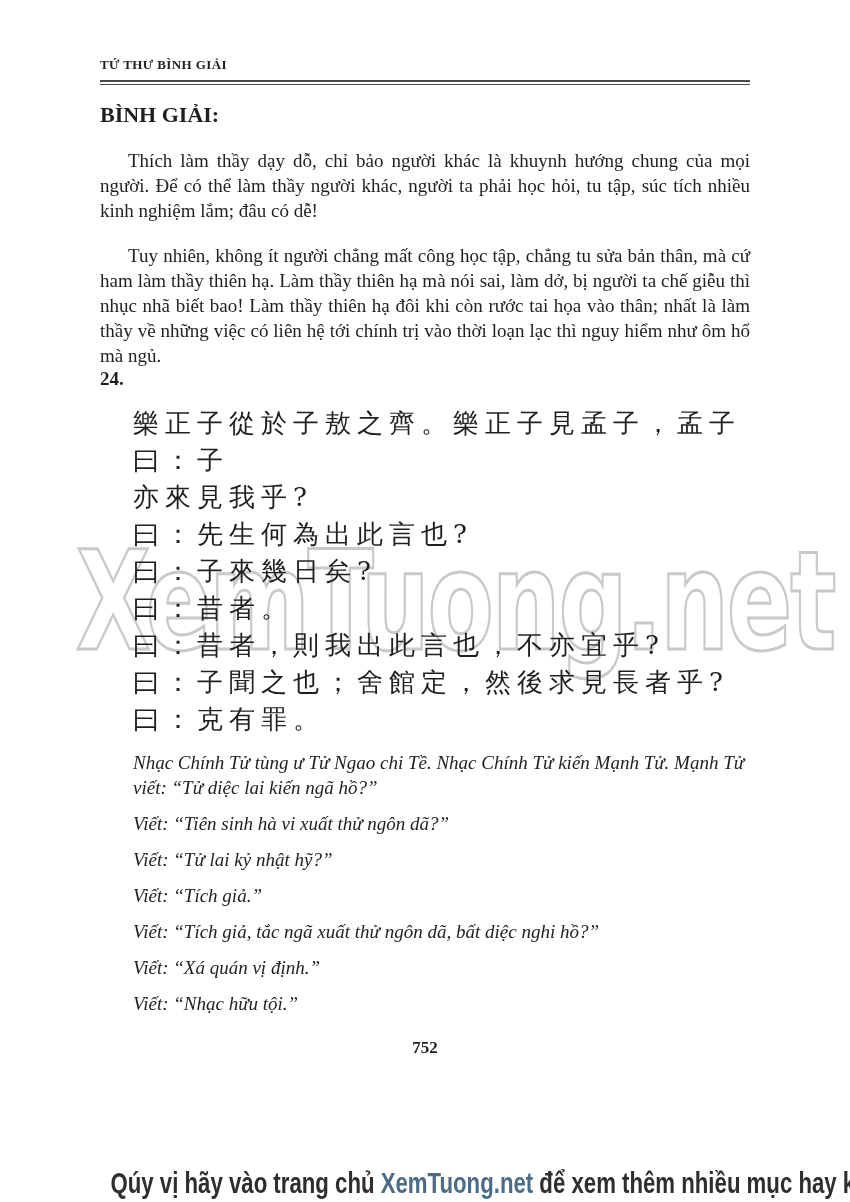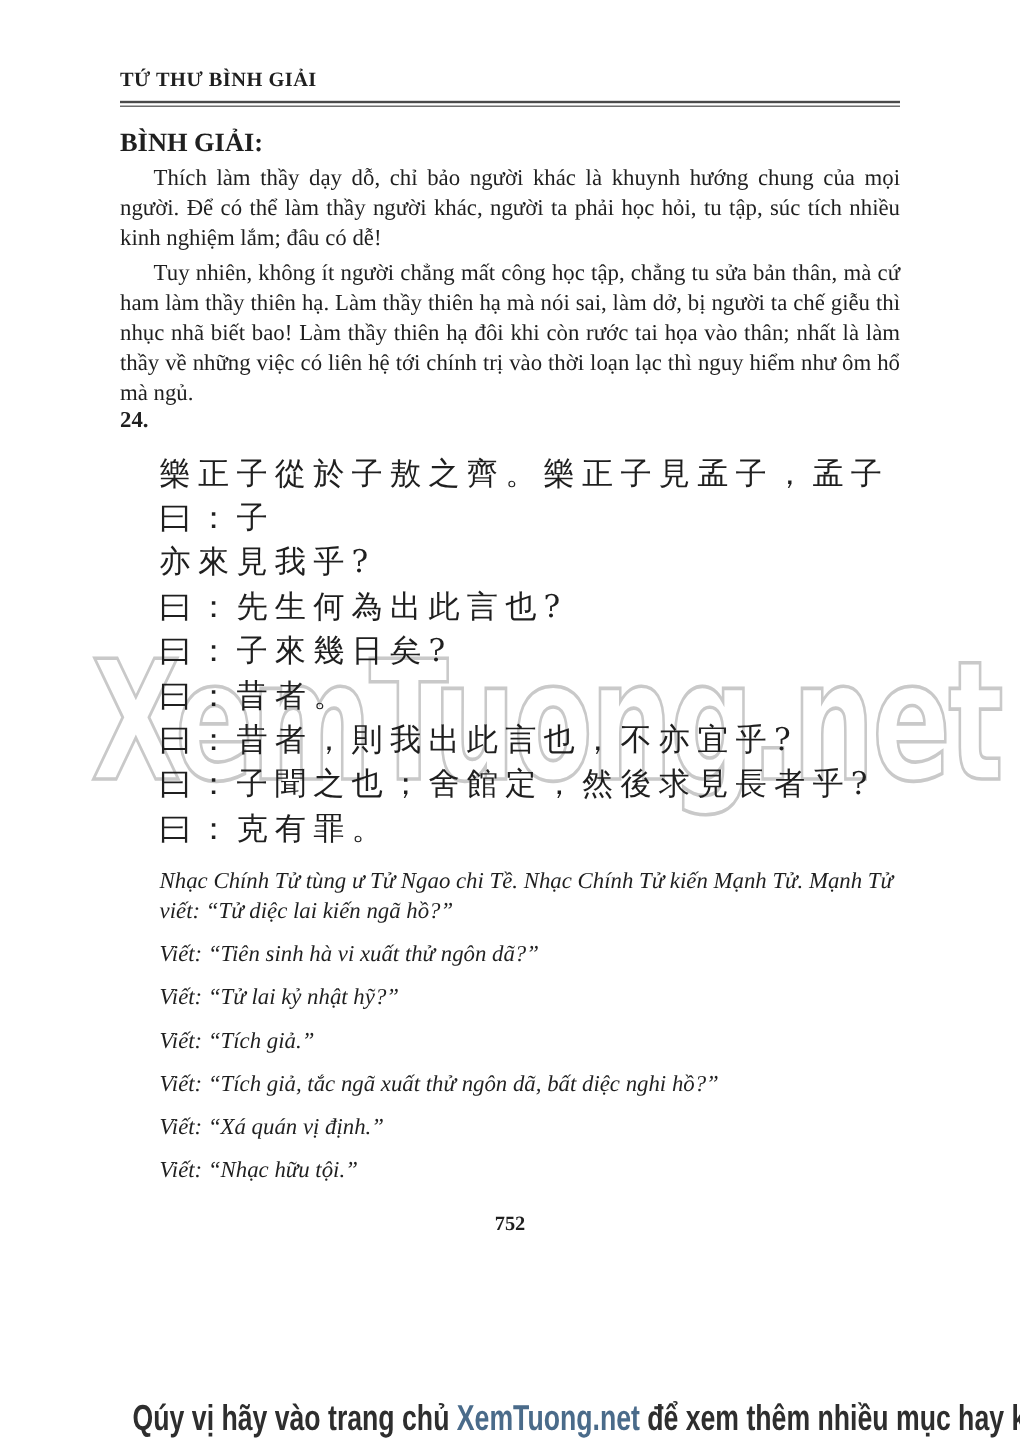--- a/index.html
+++ b/index.html
@@ -14,36 +14,36 @@
   }
   .content {
     position: relative;
     z-index: 1;
     margin-left: 100px;
     width: 650px;
   }
   .running-header {
     padding-top: 57px;
     font-weight: bold;
-    font-size: 17px;
+    font-size: 13px;
     letter-spacing: 0.4px;
   }
   .double-rule {
     margin-top: 7px;
     height: 2px;
     border-top: 2px solid var(--rule, #4a4a4a);
     border-bottom: 1px solid var(--rule, #4a4a4a);
   }
   .section-heading {
     margin: 17px 0 0 0;
     font-size: 22px;
     font-weight: bold;
   }
   .body-para {
-    margin: 4px 0 0 0;
+    margin: 20px 0 0 0;
     font-size: 19px;
     line-height: 25px;
     text-align: justify;
     text-indent: 28px;
   }
   .section-number {
     font-weight: bold;
     font-size: 19px;
   }
   .chinese-block {

